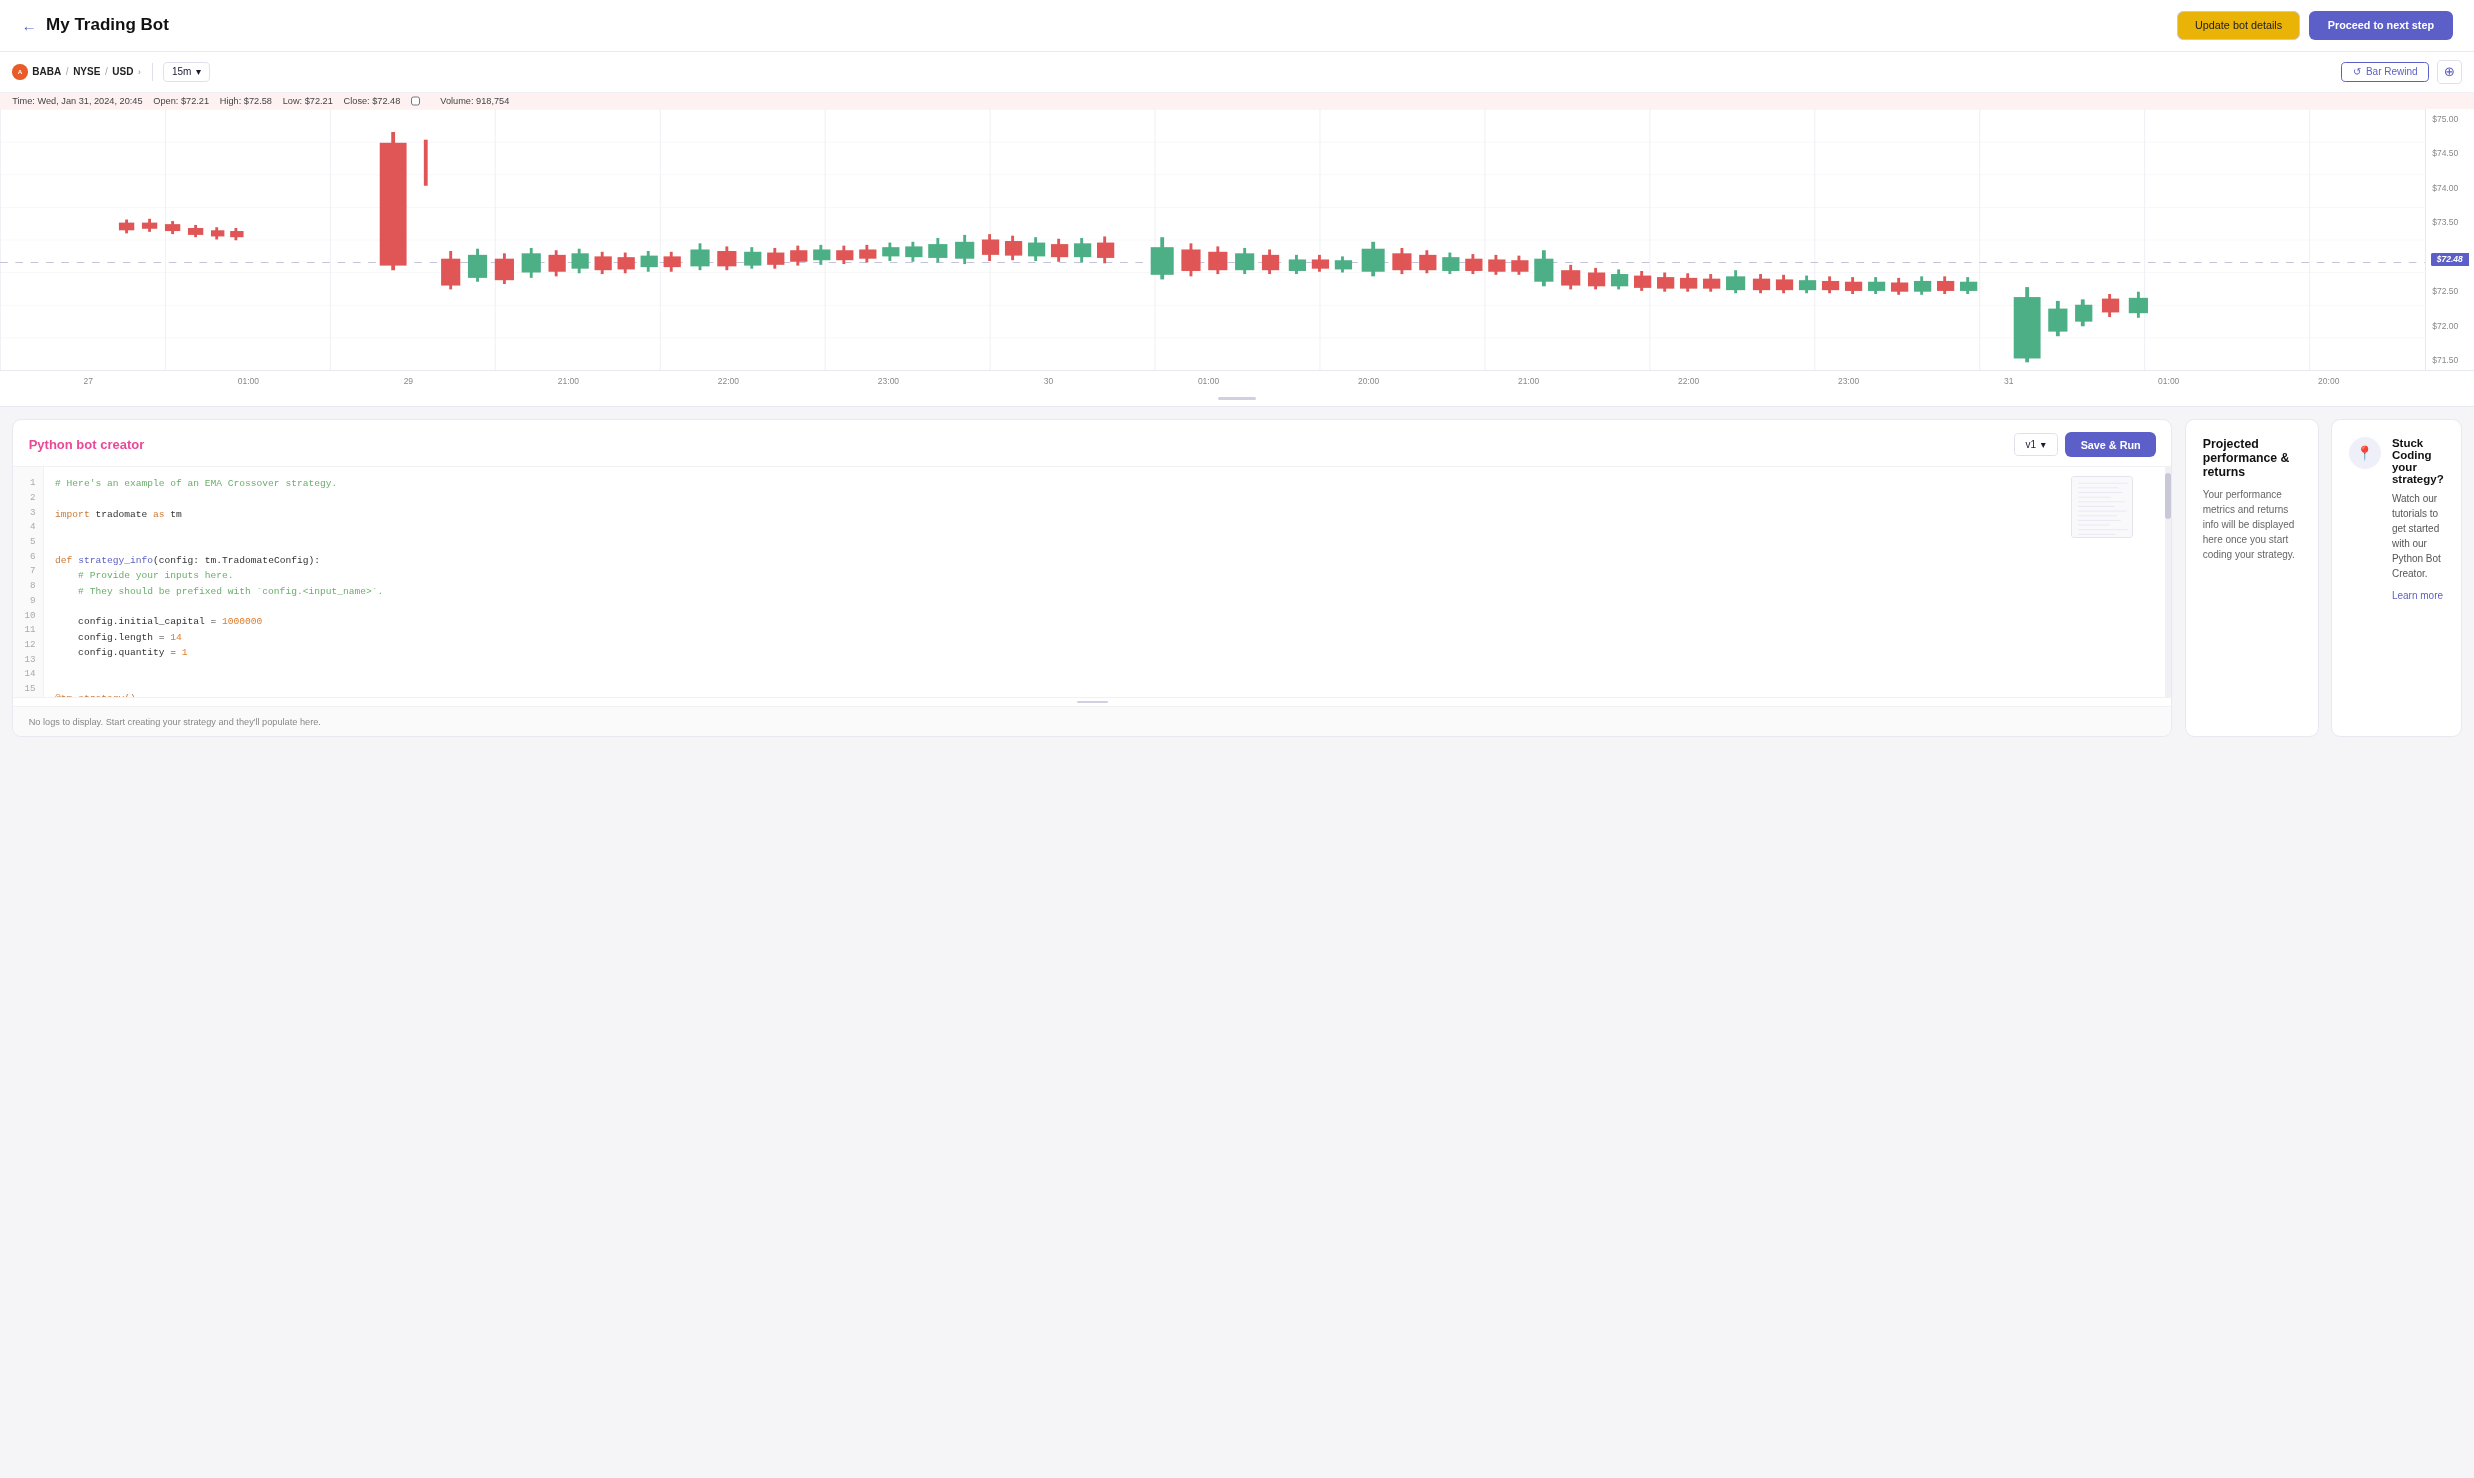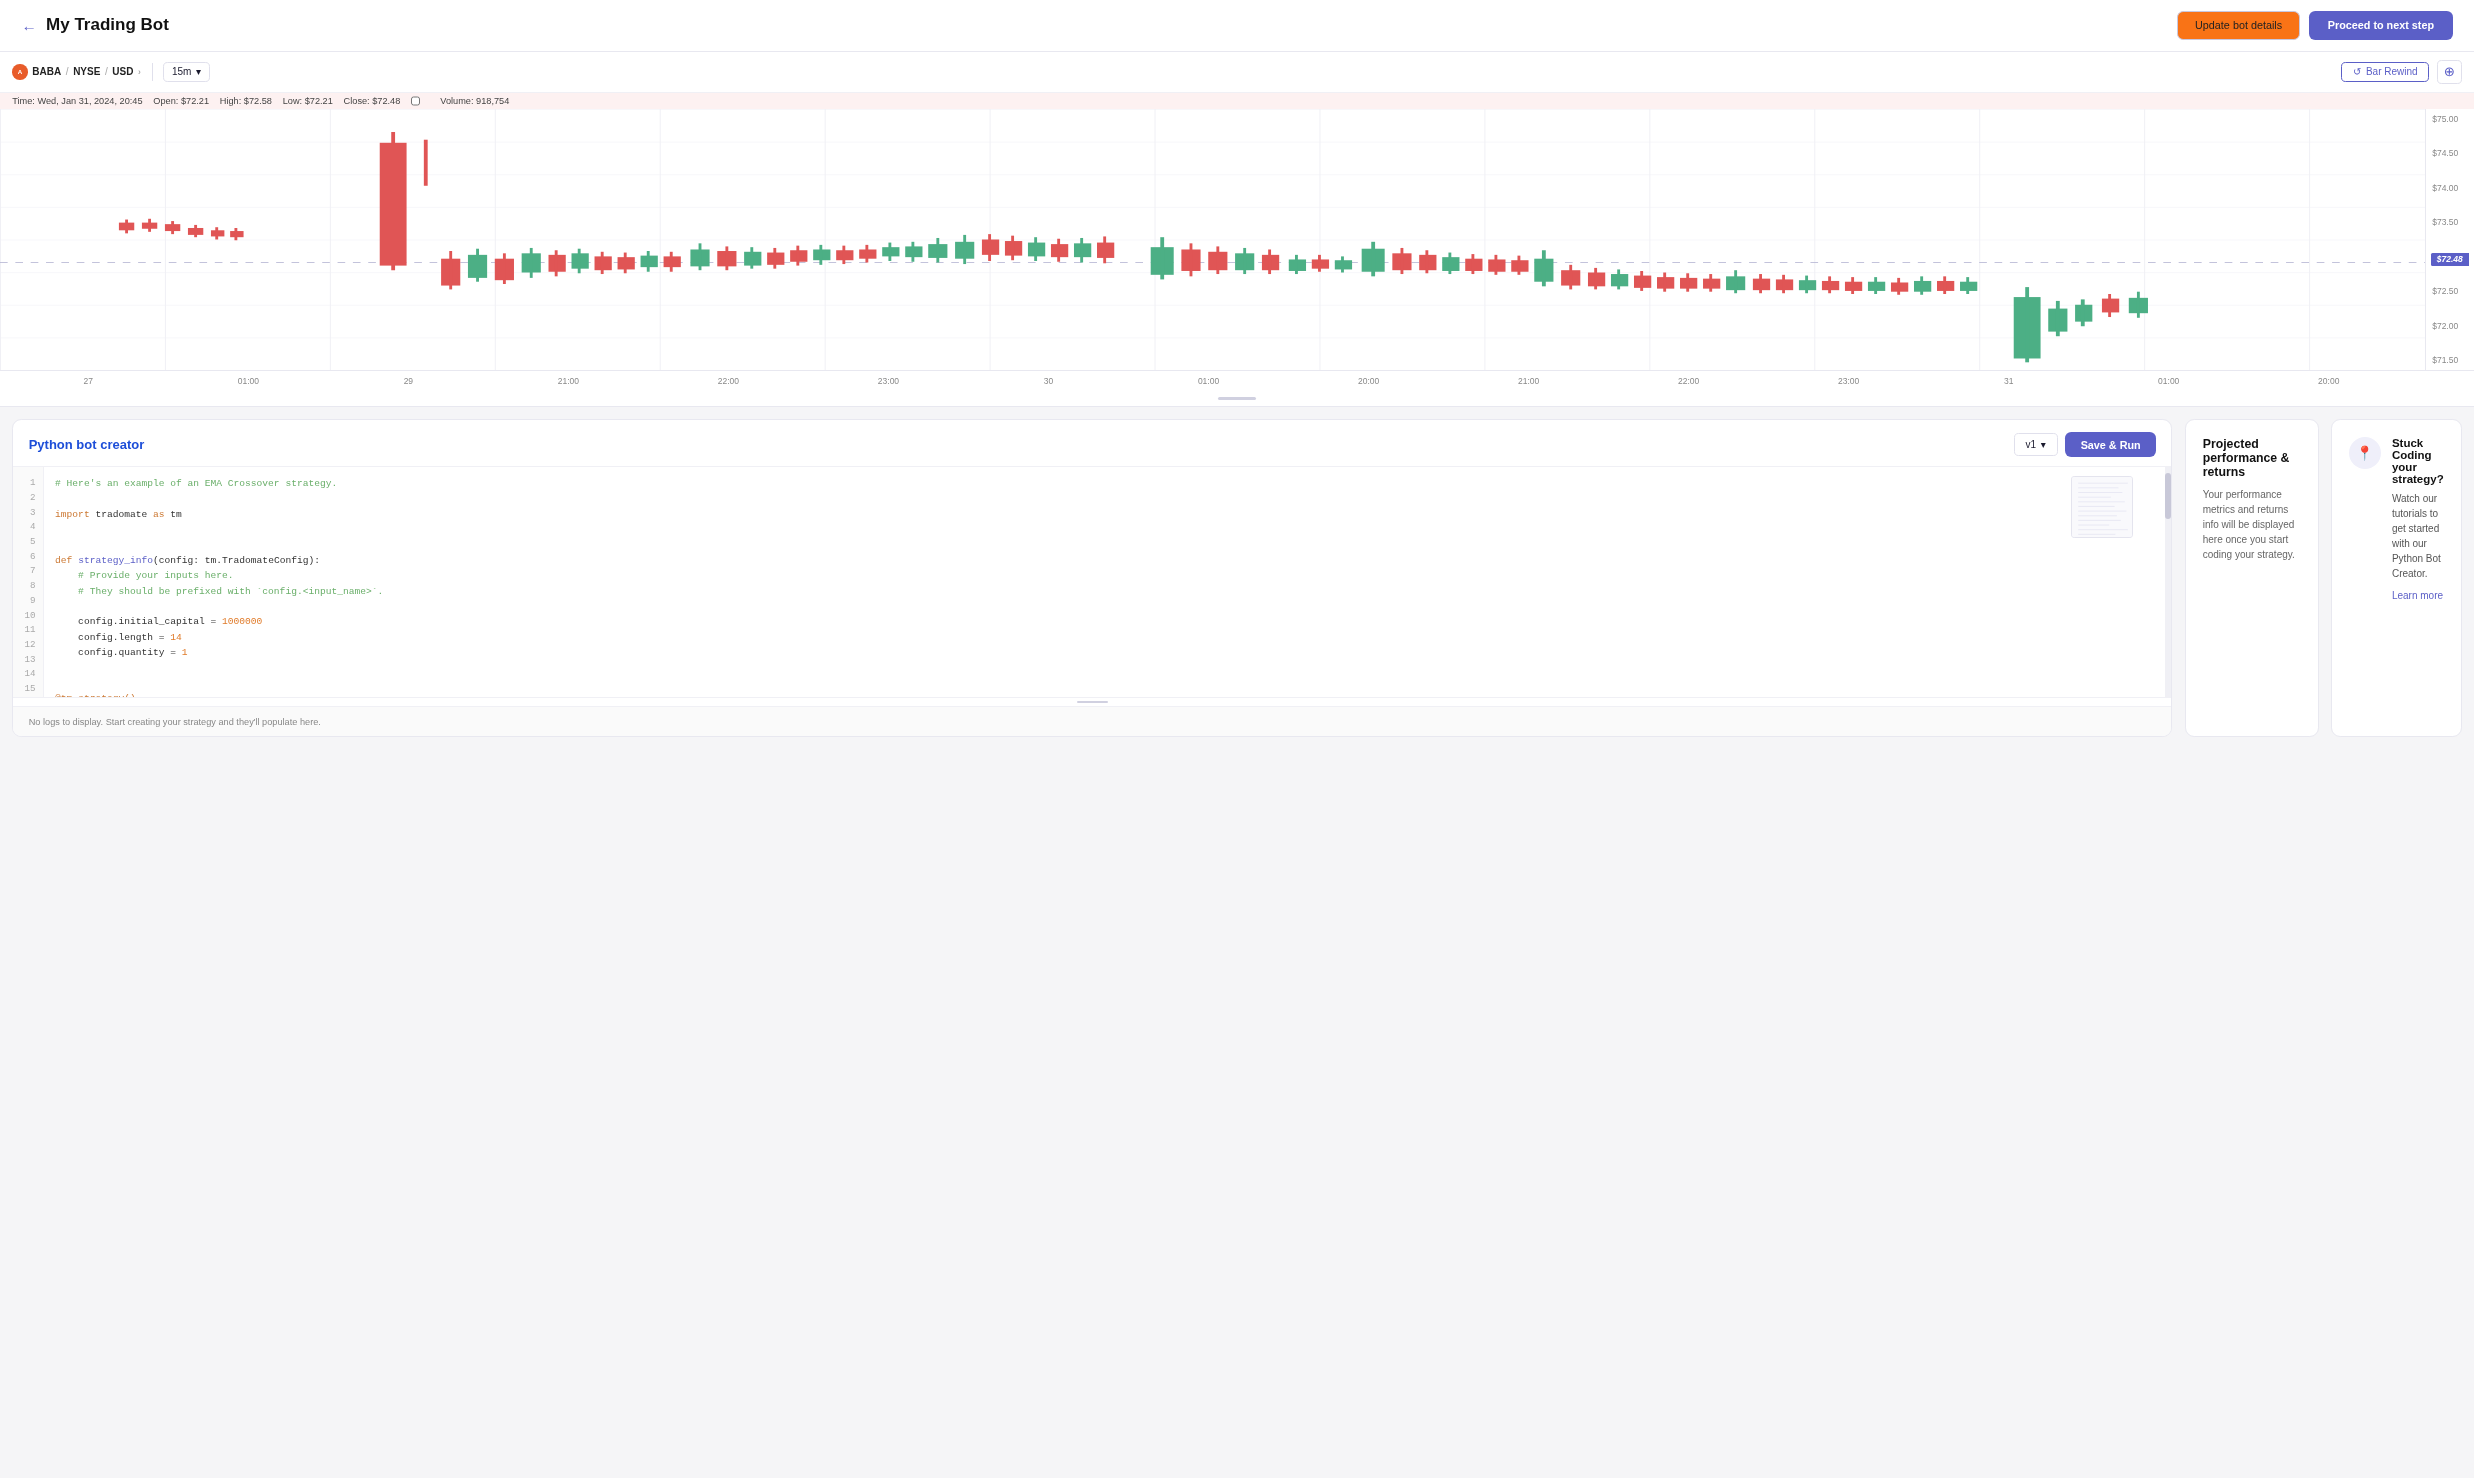--- a/index.html
+++ b/index.html
@@ -35,21 +35,21 @@
       font-weight: 700;
       color: #111;
     }
     .header-right {
       display: flex;
       gap: 9.2px;
     }
     .btn-outline {
       padding: 7.7px 17px;
       border: 1.2px solid #c8c8e0;
-      background: #f97316;
+      background: #eab308;
       border-radius: 6.2px;
       cursor: pointer;
       font-size: 10.8px;
       font-weight: 500;
       color: #222;
     }
     .btn-primary {
       padding: 7.7px 18.5px;
       border: none;
       background: #5b5fc7;
@@ -221,21 +221,21 @@
     }
     .code-panel-header {
       display: flex;
       align-items: center;
       justify-content: space-between;
       padding: 12.3px 15.4px 9.2px;
     }
     .code-panel-title {
       font-size: 13px;
       font-weight: 700;
-      color: #1d4ed8;
+      color: #ec4899;
     }
     .code-panel-actions {
       display: flex;
       align-items: center;
       gap: 7.7px;
     }
     .version-selector {
       display: flex;
       align-items: center;
       gap: 4.6px;

